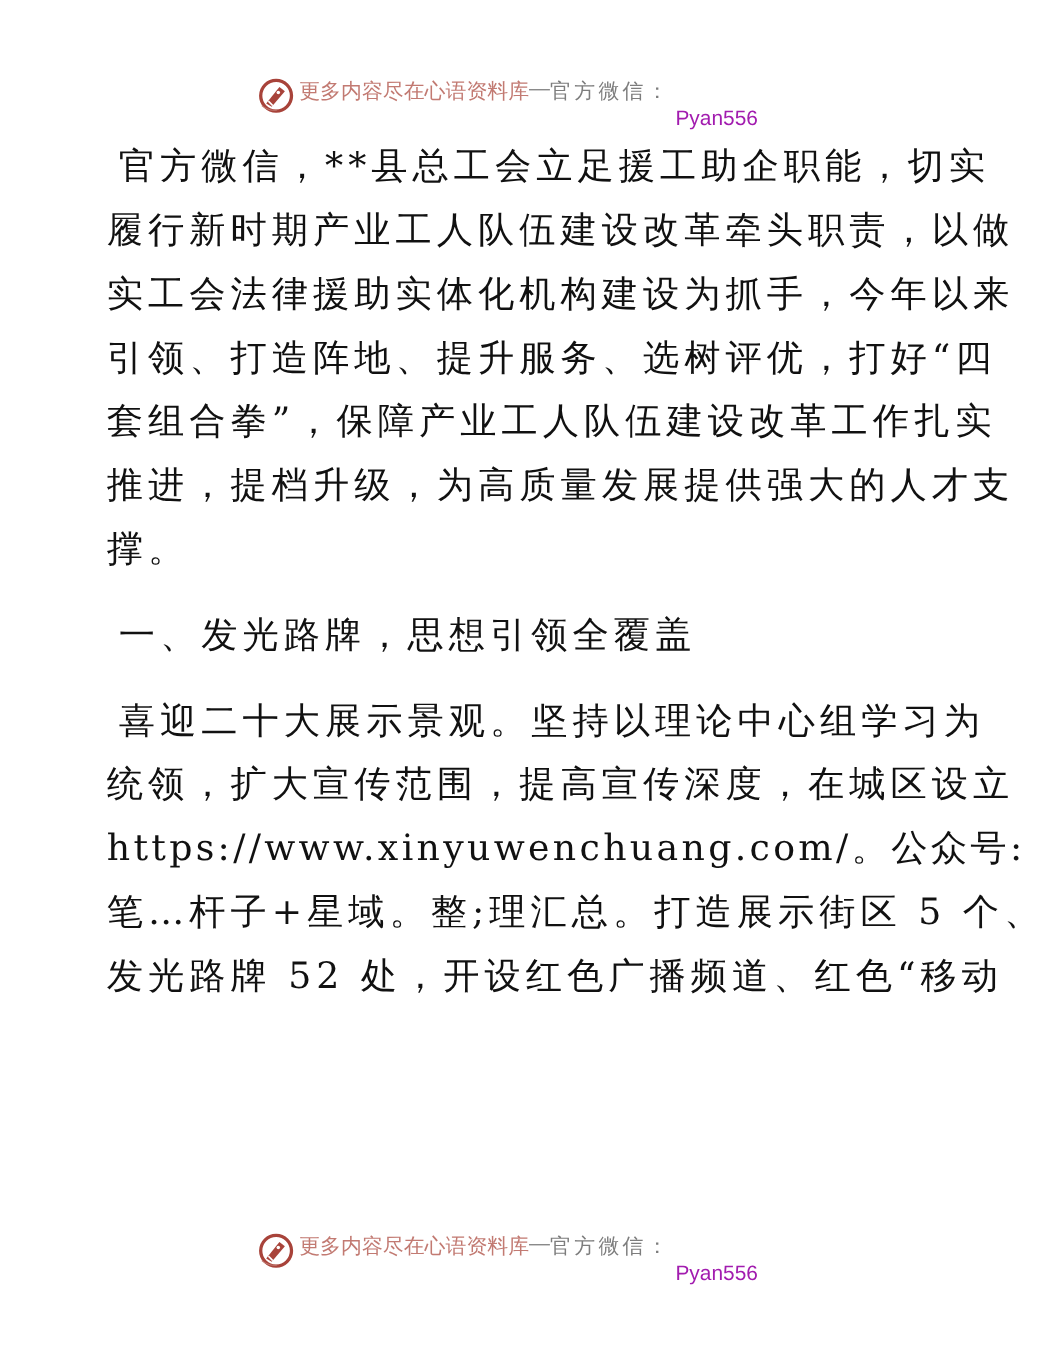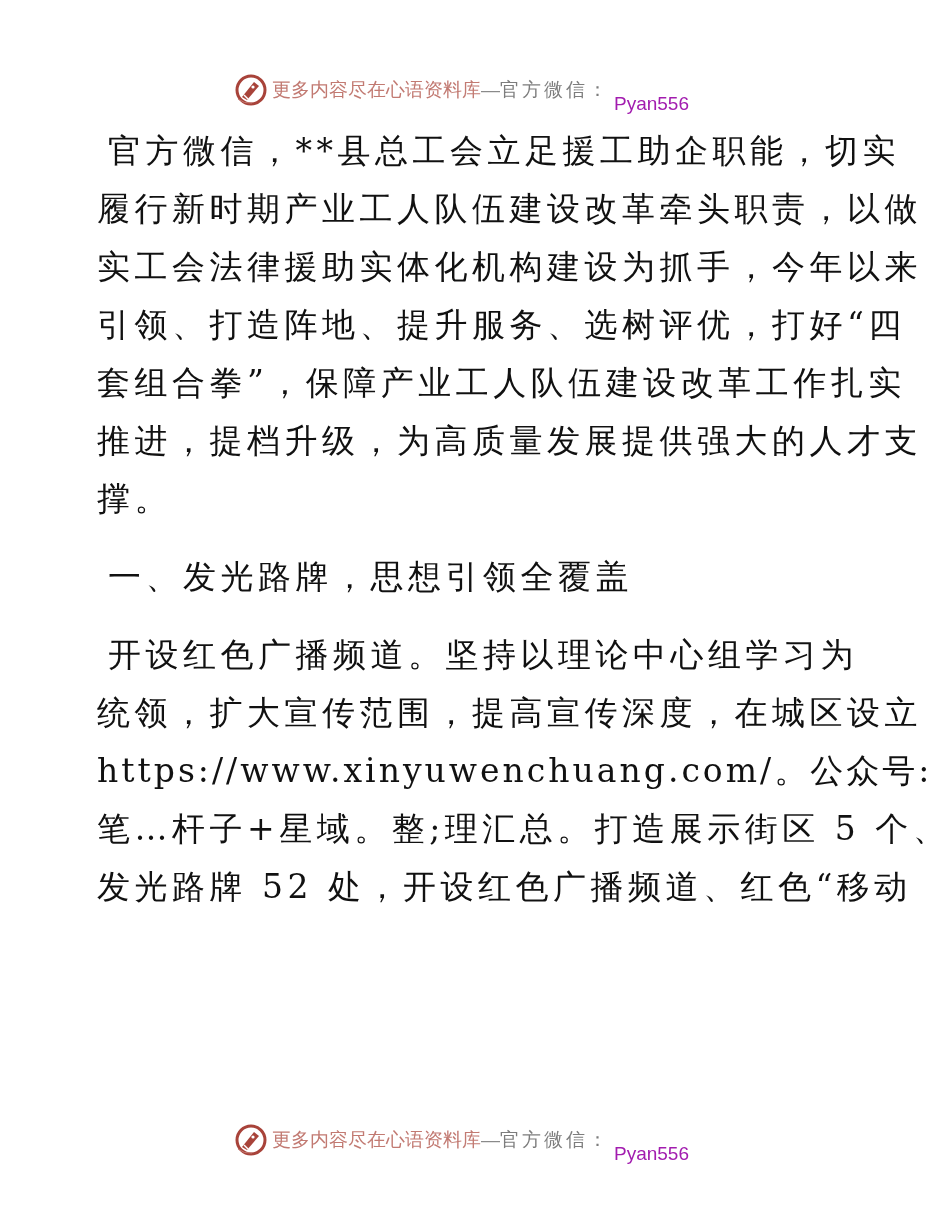--- a/index.html
+++ b/index.html
@@ -11,21 +11,21 @@
       width: 950px;
       height: 1230px;
       position: relative;
       overflow: hidden;
     }
     .watermark {
       position: absolute;
       left: 234px;
       height: 40px;
       display: flex;
-      align-items: center;
+      align-items: flex-start;
       white-space: nowrap;
     }
     .watermark.top { top: 70px; }
     .watermark.bottom { top: 1120px; }
     .wm-logo {
       width: 34px;
       height: 34px;
       margin-right: 4px;
       display: inline-block;
     }
@@ -112,21 +112,21 @@
     <div class="line">撑。</div>
   </div>
 
   <div class="gap"></div>
 
   <div class="heading">一、发光路牌，思想引领全覆盖</div>
 
   <div class="gap"></div>
 
   <div>
-    <div class="line indent">开设红色广播频道。坚持以理论中心组学习为</div>
+    <div class="line indent">喜迎二十大展示景观。坚持以理论中心组学习为</div>
     <div class="line">统领，扩大宣传范围，提高宣传深度，在城区设立</div>
     <div class="line mono">https://www.xinyuwenchuang.com/。公众号:</div>
     <div class="line">笔…杆子+星域。整;理汇总。打造展示街区 5 个、</div>
     <div class="line">发光路牌 52 处，开设红色广播频道、红色“移动</div>
   </div>
 </div>
 
 <div class="watermark bottom">
   <span class="wm-logo">
     <svg width="34" height="34" viewBox="0 0 34 34">

